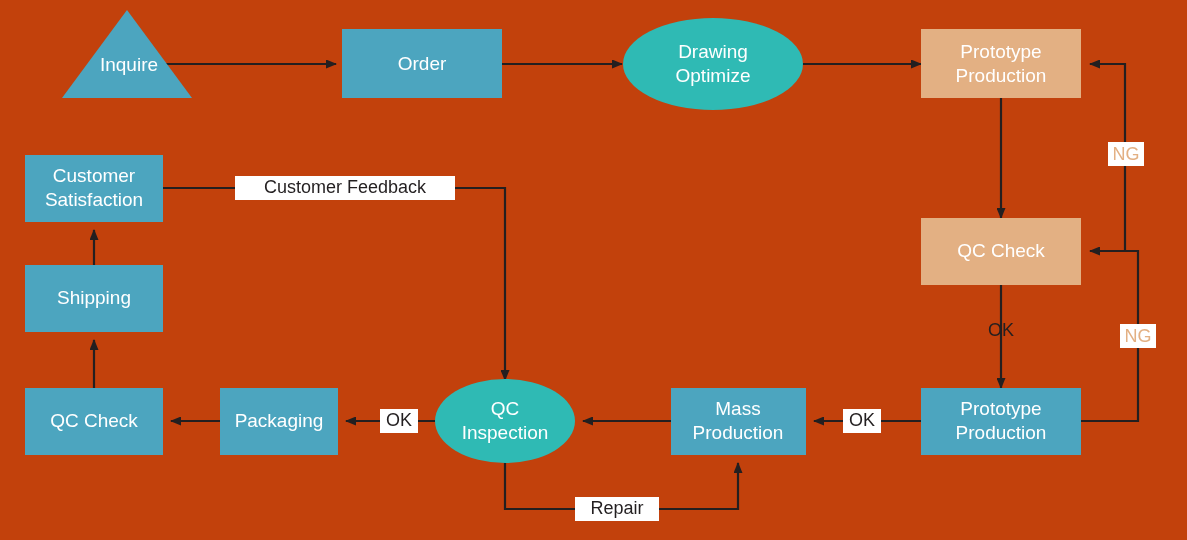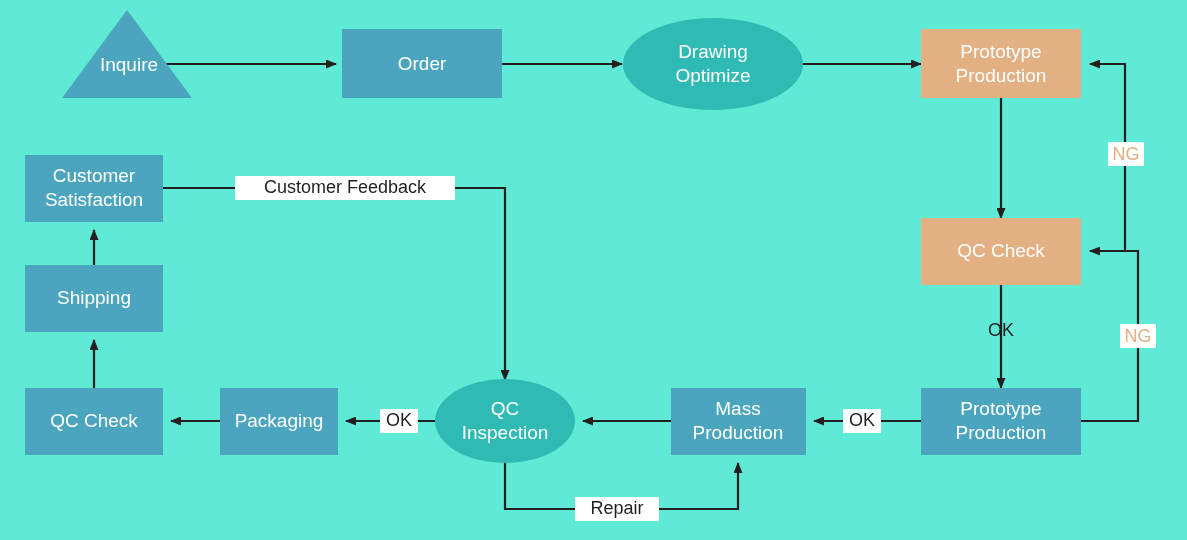--- a/index.html
+++ b/index.html
@@ -7,21 +7,21 @@
     padding: 0;
     background: #ffffff;
   }
   body {
     font-family: "Liberation Sans", sans-serif;
   }
   #flow-root {
     position: relative;
     width: 1187px;
     height: 540px;
-    background: #5eead4;
+    background: #c2410c;
     overflow: hidden;
     text-align: right;
   }
   #flow-svg {
     position: absolute;
     top: 0;
     left: 0;
     width: 1187px;
     height: 540px;
   }

